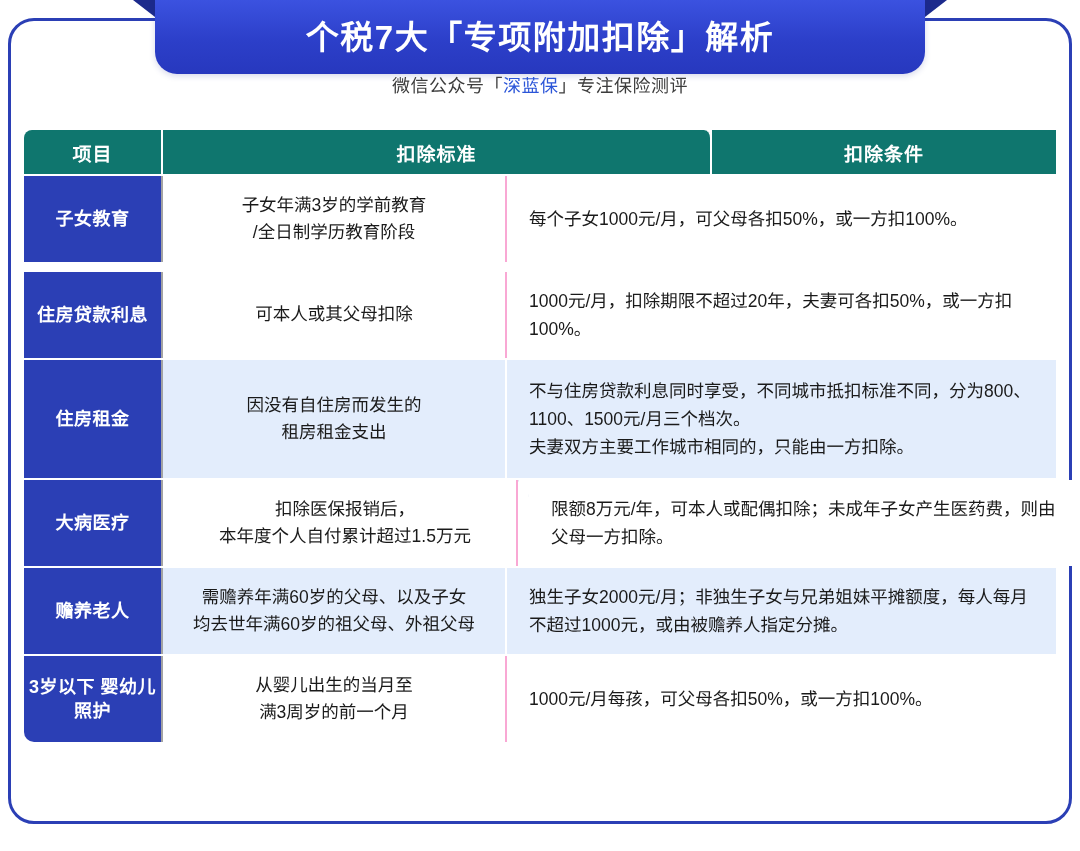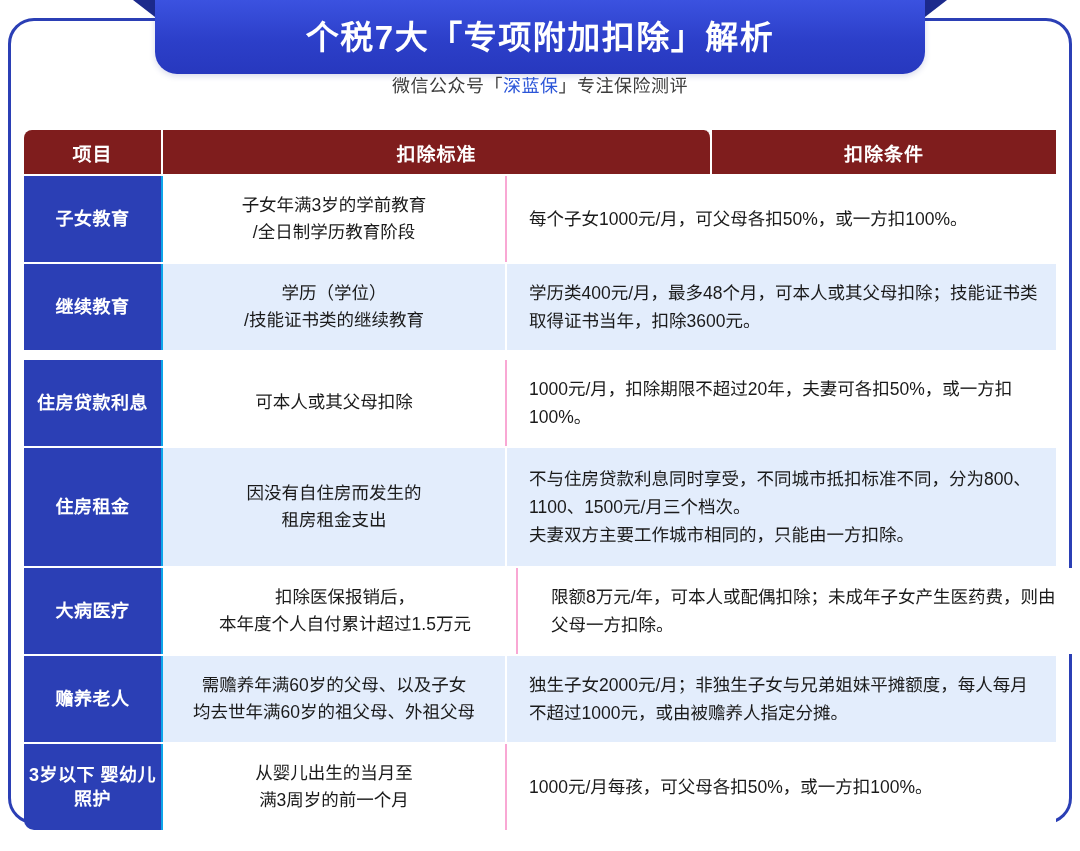--- a/index.html
+++ b/index.html
@@ -150,21 +150,21 @@
     width: 1032px;
     align-items: stretch;
   }
 
   .c1 { width: 139px; flex: 0 0 139px; }
   .c2 { width: 344px; flex: 0 0 344px; }
   .c3 { width: 549px; flex: 0 0 549px; }
 
   
   .thead .cell {
-    background: #7f1d1d;
+    background: #0f766e;
     color: #ffffff;
     font-size: 19px;
     font-weight: bold;
     height: 44px;
     display: flex;
     align-items: center;
     justify-content: center;
     letter-spacing: 1px;
     border-right: 2px solid #ffffff;
   }
@@ -179,21 +179,21 @@
     background: #2B3FB5;
     color: #ffffff;
     font-size: 18px;
     font-weight: bold;
     display: flex;
     align-items: center;
     justify-content: center;
     text-align: center;
     line-height: 1.35;
     letter-spacing: 0.5px;
-    border-right: 2px solid #0ea5e9;
+    border-right: 2px solid #a3a3a3;
   }
   .tbody .trow:last-child .cell-name {
     border-bottom-left-radius: 10px;
   }
 
   .cell-cond {
     color: #1A1A1A;
     font-size: 17.5px;
     display: flex;
     align-items: center;
@@ -258,26 +258,20 @@
         <div class="cell c2">扣除条件</div>
       </div>
     </div>
     <div class="tbody" id="tbody">
         <div class="trow row-odd" style="height: 88px;">
           <div class="cell-name c1">子女教育</div>
           <div class="cell-cond c2">子女年满3岁的学前教育
 /全日制学历教育阶段</div>
           <div class="cell-std c3">每个子女1000元/月，可父母各扣50%，或一方扣100%。</div>
         </div>
-        <div class="trow row-even" style="height: 88px;">
-          <div class="cell-name c1">继续教育</div>
-          <div class="cell-cond c2">学历（学位）
-/技能证书类的继续教育</div>
-          <div class="cell-std c3">学历类400元/月，最多48个月，可本人或其父母扣除；技能证书类取得证书当年，扣除3600元。</div>
-        </div>
         <div class="trow row-odd" style="height: 88px; margin-top: 8px;">
           <div class="cell-name c1">住房贷款利息</div>
           <div class="cell-cond c2">可本人或其父母扣除</div>
           <div class="cell-std c3">1000元/月，扣除期限不超过20年，夫妻可各扣50%，或一方扣100%。</div>
         </div>
         <div class="trow row-even" style="height: 120px;">
           <div class="cell-name c1">住房租金</div>
           <div class="cell-cond c2">因没有自住房而发生的
 租房租金支出</div>
           <div class="cell-std c3">不与住房贷款利息同时享受，不同城市抵扣标准不同，分为800、1100、1500元/月三个档次。

